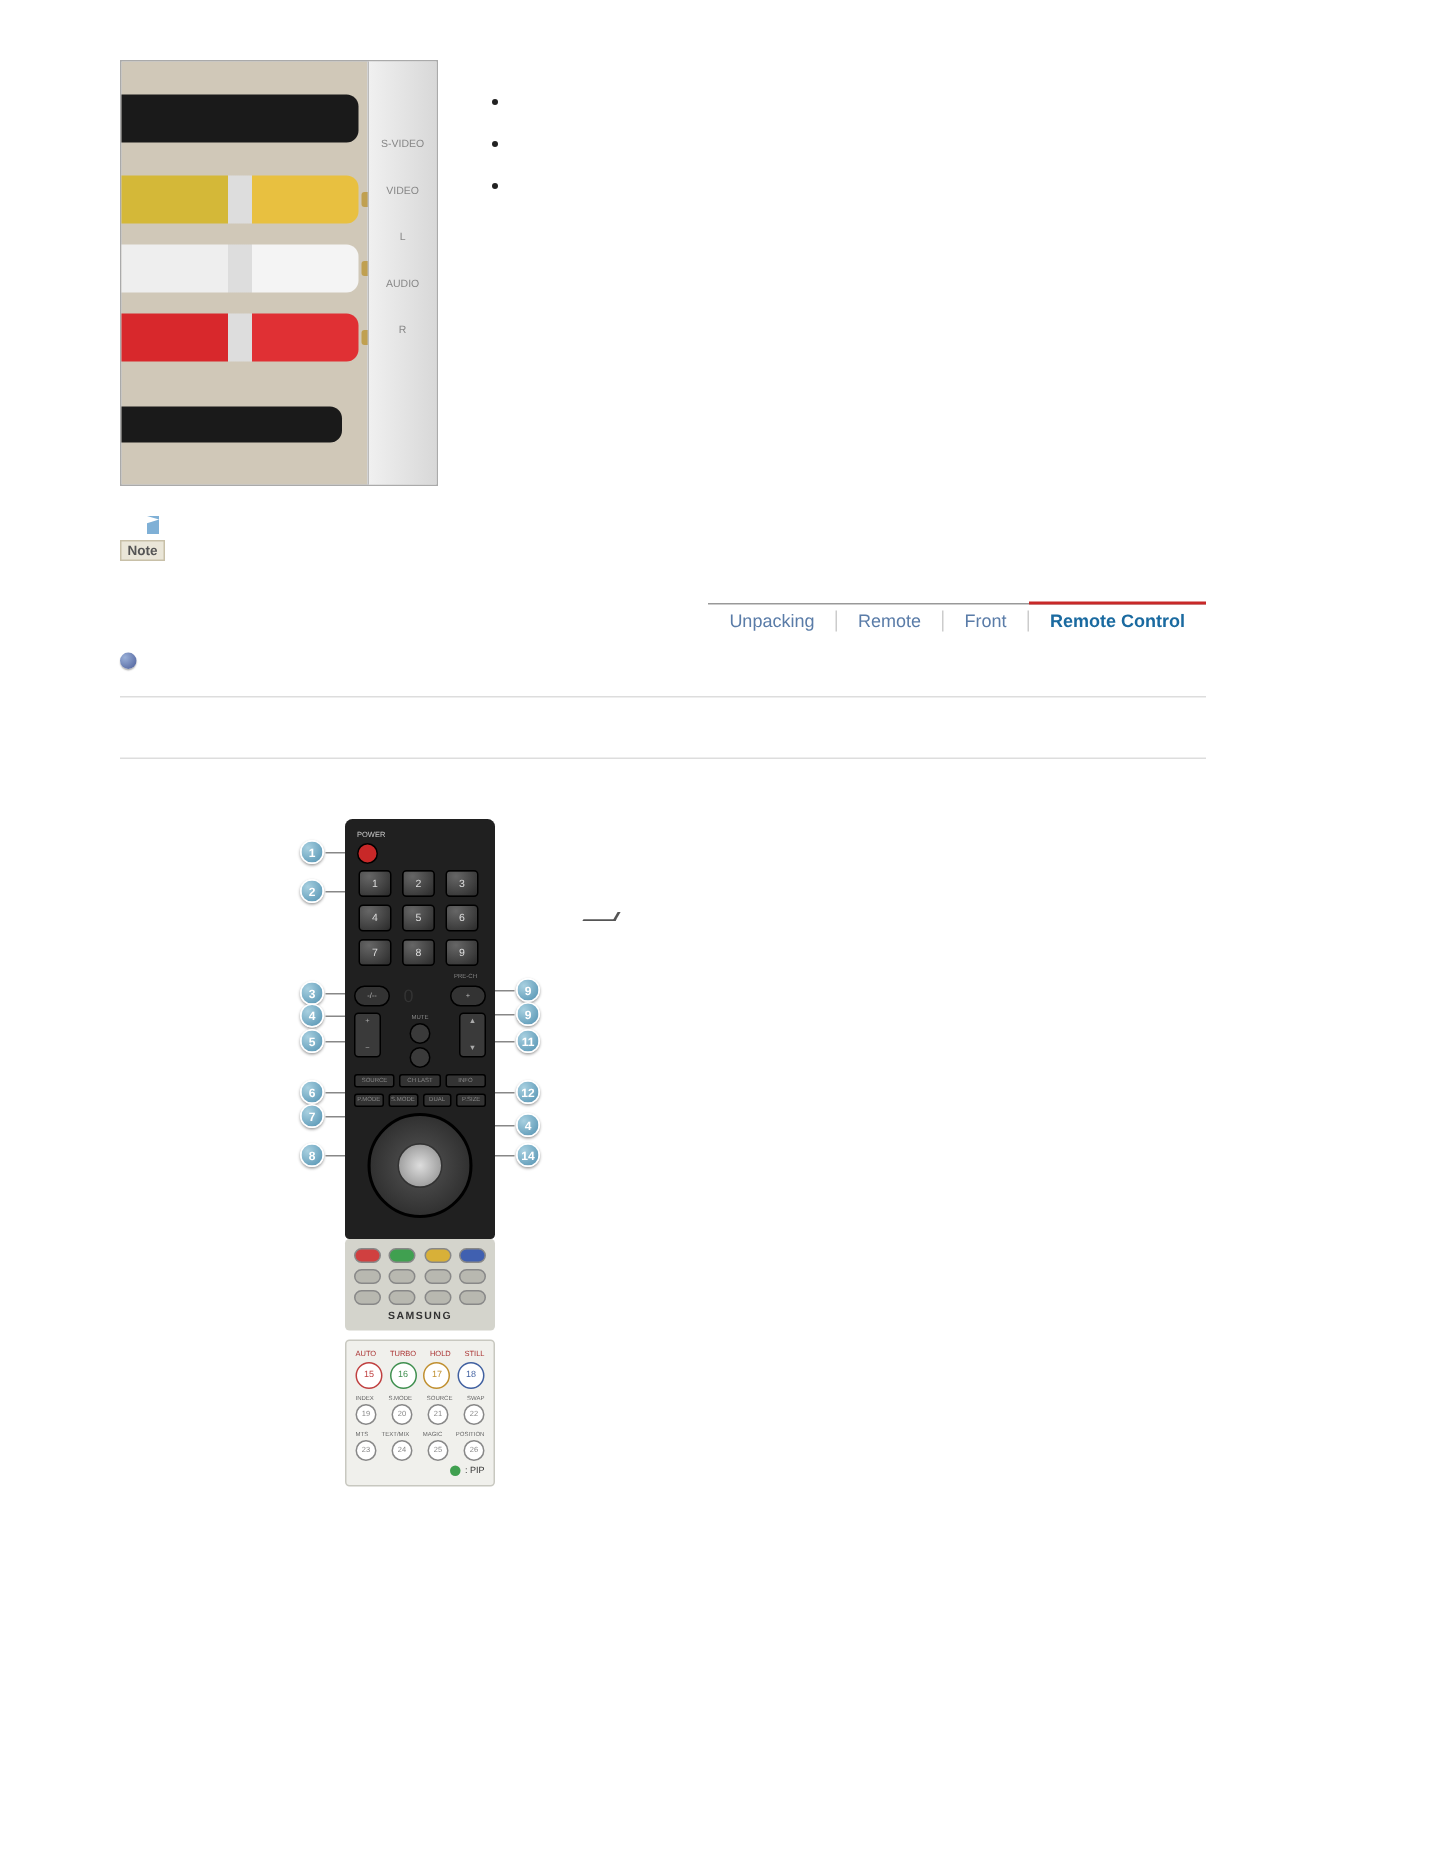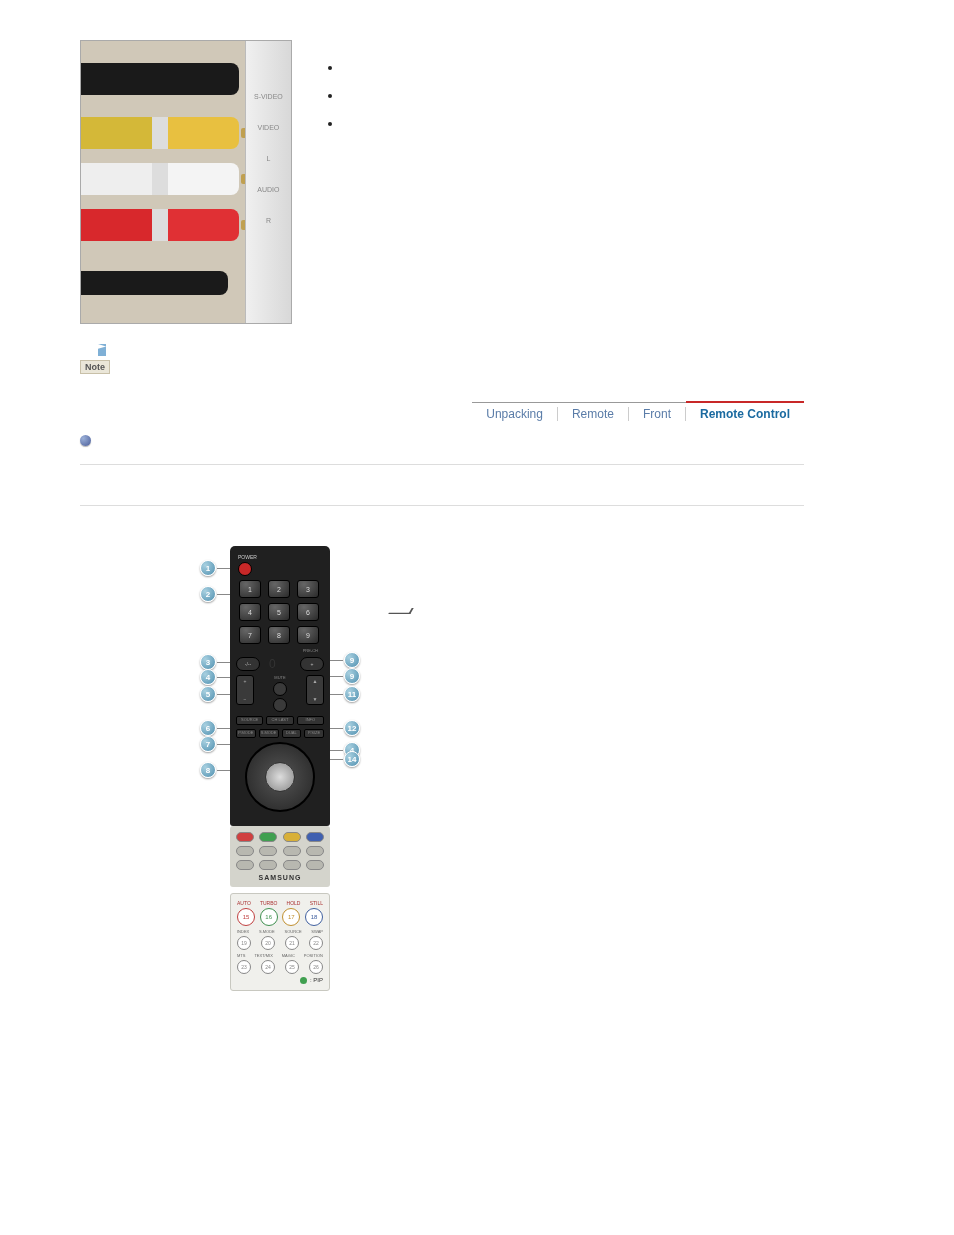--- a/index.html
+++ b/index.html
@@ -372,21 +372,21 @@
             <span class="line"></span>
           </div>
         <div class="tag right" style="top:174px; right:0;">
             <span>12</span>
             <span class="line"></span>
           </div>
         <div class="tag right" style="top:196px; right:0;">
             <span>4</span>
             <span class="line"></span>
           </div>
-        <div class="tag right" style="top:205px; right:0;">
+        <div class="tag right" style="top:216px; right:0;">
             <span>14</span>
             <span class="line"></span>
           </div>
       </div>
 
       <div class="remote-top">
         <div class="power-label">POWER</div>
         <div class="power-row">
             <div class="power-btn"></div>
           </div>

